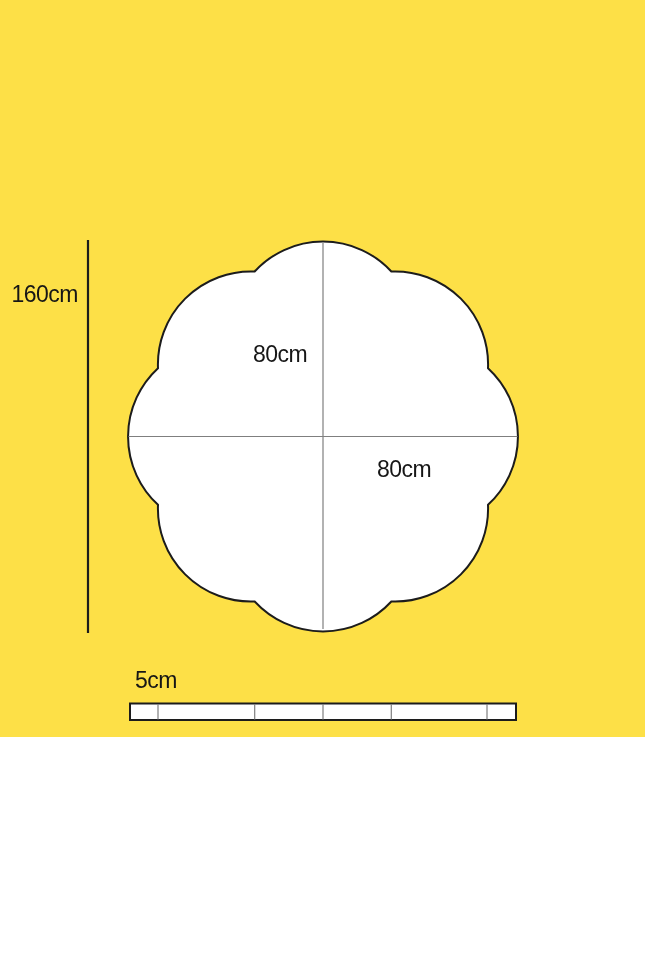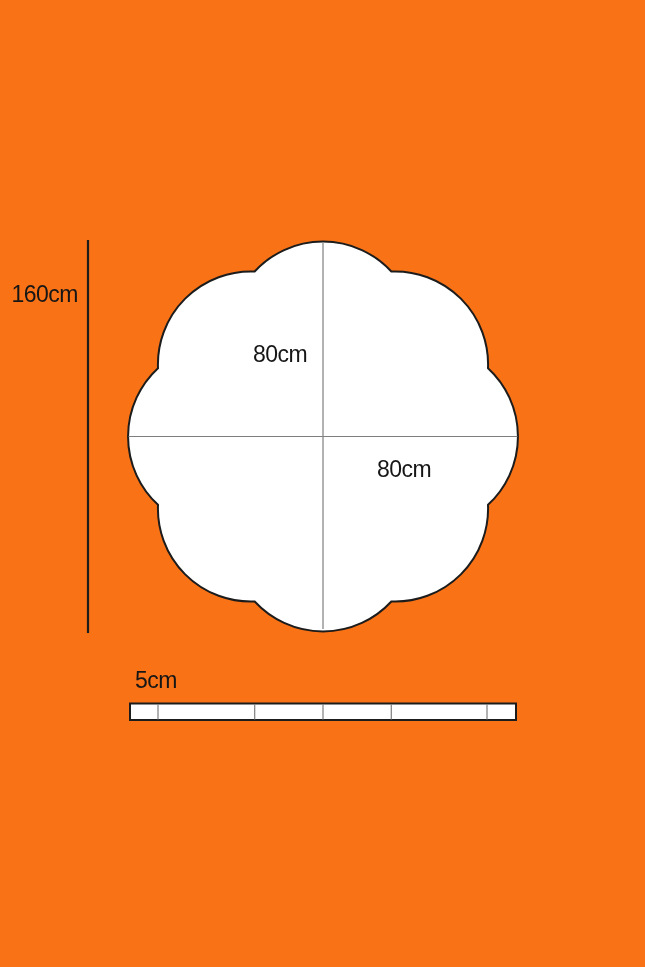--- a/index.html
+++ b/index.html
@@ -3,22 +3,22 @@
 <meta charset="utf-8">
 <style>
   html, body {
     margin: 0;
     padding: 0;
     background: #ffffff;
   }
   .canvas {
     position: relative;
     width: 645px;
-    height: 967px;
-    background: #f97316;
+    height: 737px;
+    background: #fde047;
     overflow: hidden;
   }
   svg {
     display: block;
   }
   .dim-text {
     font-family: "Liberation Sans", sans-serif;
     font-size: 23px;
     letter-spacing: -0.5px;
     fill: #161616;

